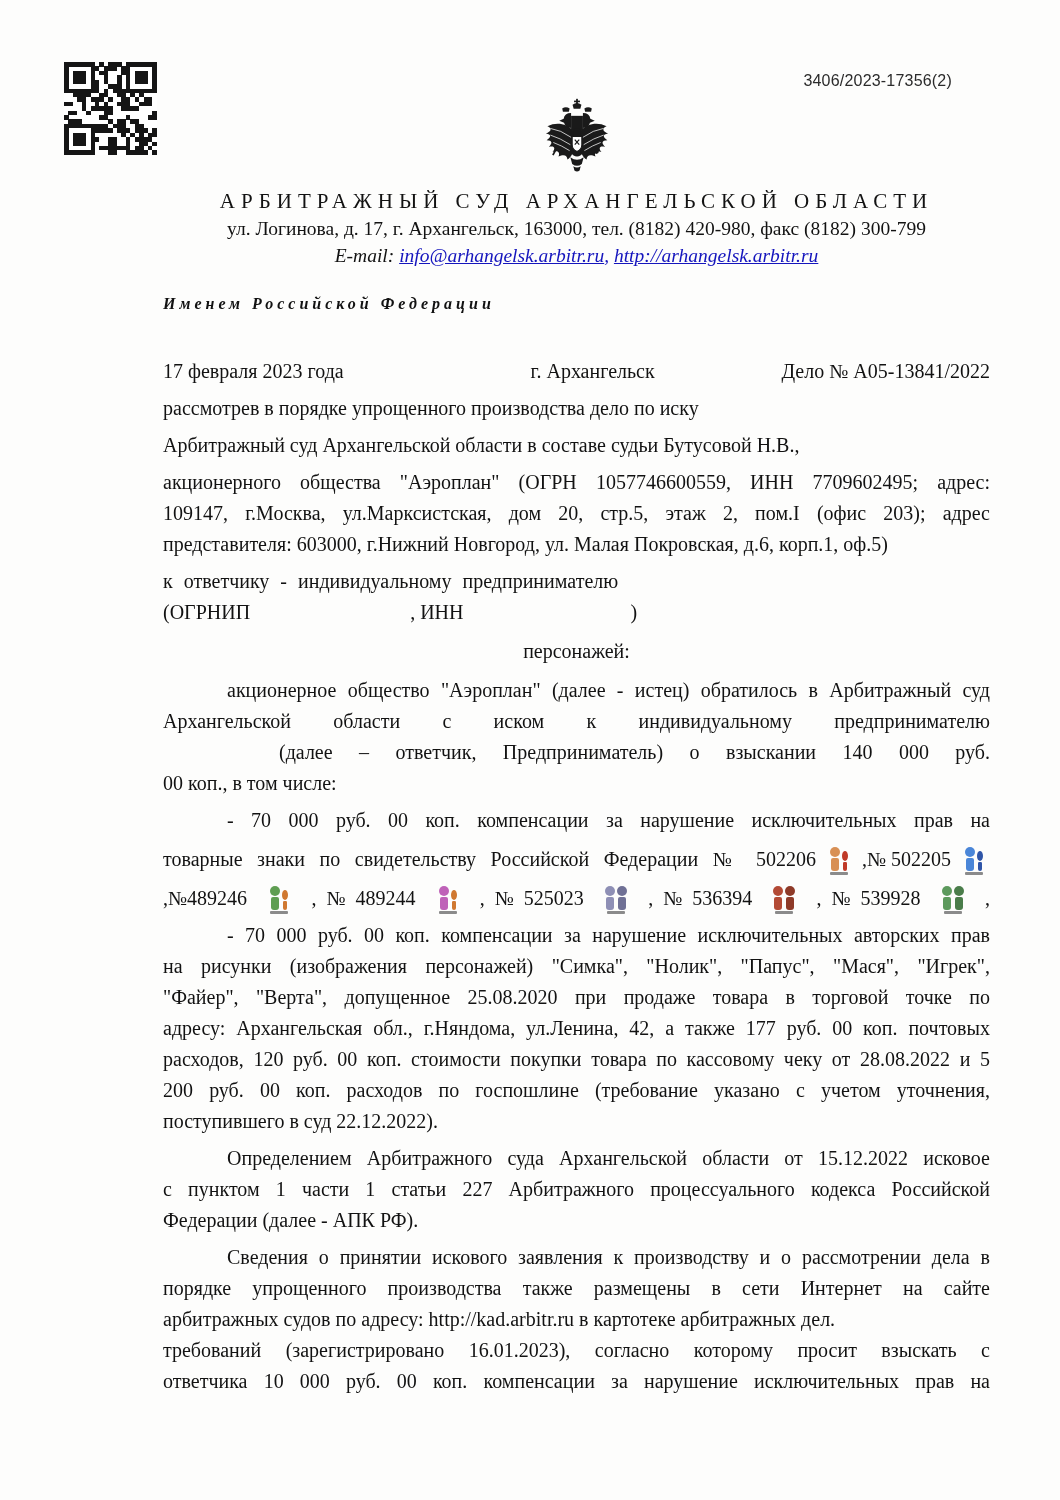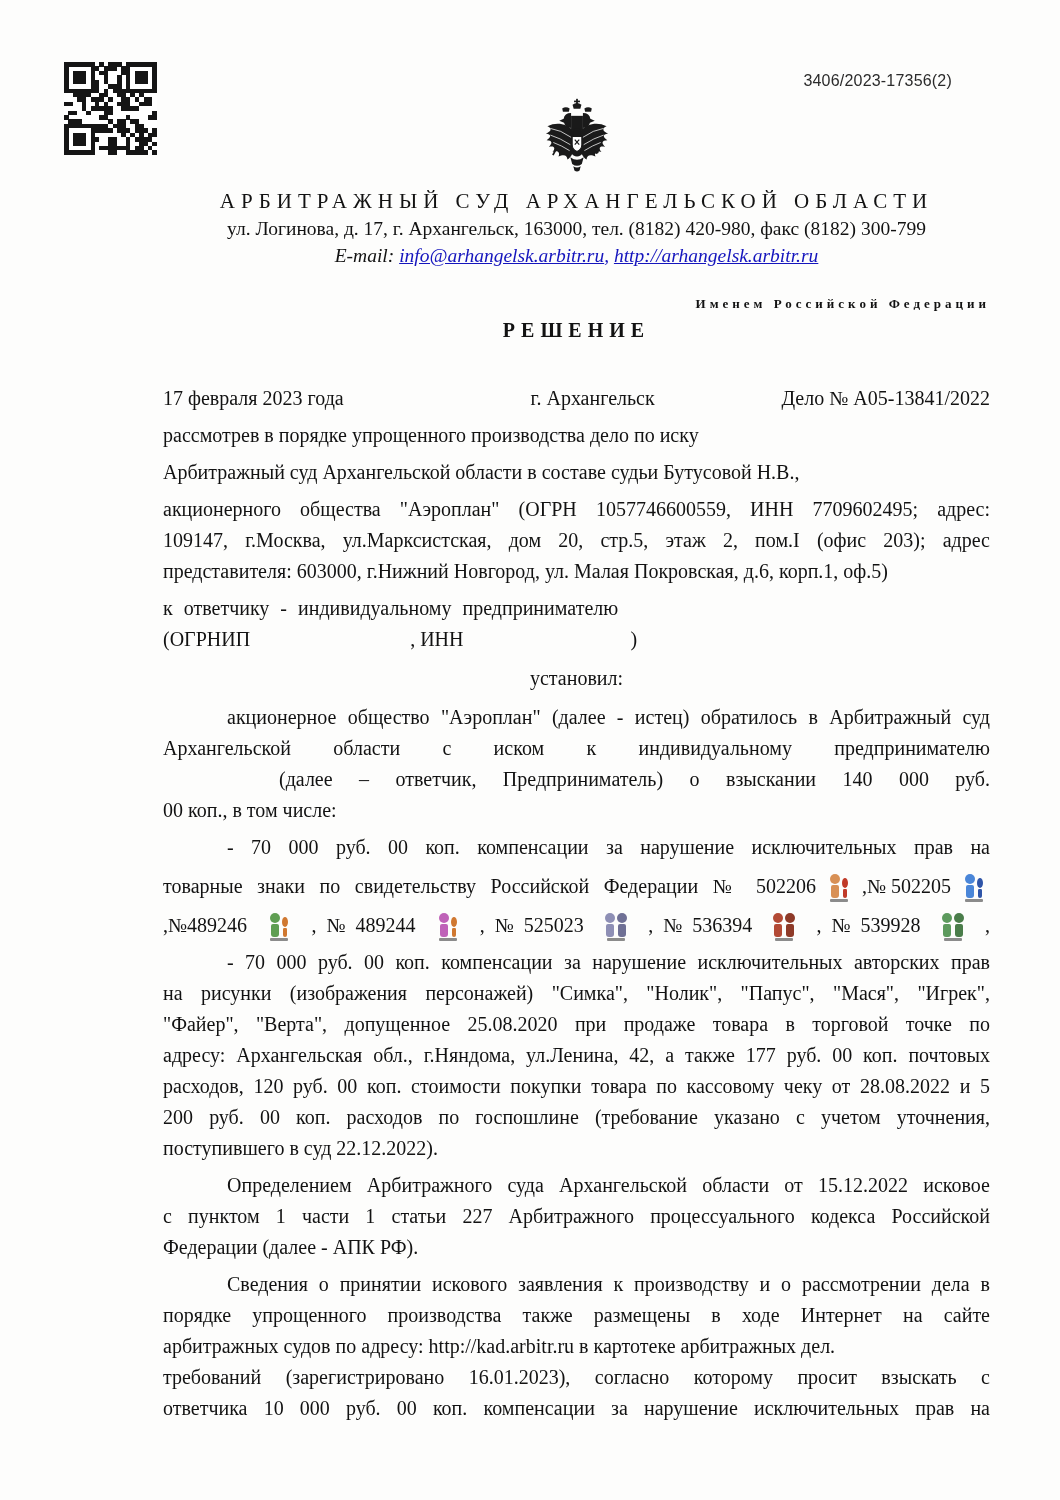--- a/index.html
+++ b/index.html
@@ -26,21 +26,21 @@
   }
   
   .emblem{display:block;margin:98px auto 4px;width:74px;height:86px;}
   
   .court-name{text-align:center;font-size:21px;letter-spacing:6px;line-height:27px;white-space:nowrap;}
   .court-addr{text-align:center;font-size:19.5px;line-height:27px;}
   .email-line{text-align:center;font-size:19.5px;line-height:27px;font-style:italic;}
   .email-line .lnk{color:var(--c,#1515bd);text-decoration:underline;cursor:pointer;}
   .email-line .comma{color:#1515bd;}
   .title-block{margin-top:22px;}
-  .title1{text-align:right;font-weight:bold;font-size:13px;letter-spacing:4px;line-height:26px;}
+  .title1{text-align:left;font-weight:bold;font-size:16px;letter-spacing:4px;line-height:26px;font-style:italic;}
   .title2{text-align:center;font-weight:bold;font-size:20px;letter-spacing:6px;line-height:27px;}
   
   .case-line{display:flex;justify-content:space-between;align-items:baseline;margin-top:39px;font-size:20px;line-height:32px;}
   .case-line .place{transform:translateX(30px);}
   
   .doc-body{font-size:20px;line-height:31px;}
   .line{min-height:31px;}
   .j{text-align:justify;text-align-last:justify;}
   .ind{text-indent:64px;}
   .ws6{word-spacing:6px;}
@@ -354,21 +354,20 @@
   <div class="court-name">АРБИТРАЖНЫЙ СУД АРХАНГЕЛЬСКОЙ ОБЛАСТИ</div>
   <div class="court-addr">ул. Логинова, д. 17, г. Архангельск, 163000, тел. (8182) 420-980, факс (8182) 300-799</div>
   <div class="email-line">
     <span>E-mail:</span>
     <a class="lnk" style="--c: #1515bd;">info@arhangelsk.arbitr.ru</a><span class="comma">,</span>
     <a class="lnk" style="--c: #1515bd;">http://arhangelsk.arbitr.ru</a>
   </div>
 
   <div class="title-block">
     <div class="title1">Именем Российской Федерации</div>
-    <div class="title2">РЕШЕНИЕ</div>
   </div>
 
   <div class="case-line doc-body">
     <span>17 февраля 2023 года</span>
     <span class="place">г. Архангельск</span>
     <span>Дело № А05-13841/2022</span>
   </div>
 
   <div class="doc-body">
 
@@ -376,21 +375,21 @@
     <div class="line mt6">Арбитражный суд Архангельской области в составе судьи Бутусовой Н.В.,</div>
 
     <div class="line j mt6">акционерного общества "Аэроплан" (ОГРН 1057746600559, ИНН 7709602495; адрес:</div>
     <div class="line j">109147, г.Москва, ул.Марксистская, дом 20, стр.5, этаж 2, пом.I (офис 203); адрес</div>
     <div class="line">представителя: 603000, г.Нижний Новгород, ул. Малая Покровская, д.6, корп.1, оф.5)</div>
 
     <div class="line ws6 mt6">к ответчику - индивидуальному предпринимателю</div>
     <div class="line"><span>(ОГРНИП</span><span class="rg rg1"></span><span>, ИНН</span><span class="rg rg2"></span><span>)</span></div>
 
 
-    <div class="line center mt8">установил:</div>
+    <div class="line center mt8">персонажей:</div>
 
     <div class="line j ind mt8">акционерное общество "Аэроплан" (далее - истец) обратилось в Арбитражный суд</div>
     <div class="line j">Архангельской области с иском к индивидуальному предпринимателю</div>
     <div class="line j gap-lead">(далее – ответчик, Предприниматель) о взыскании 140 000 руб.</div>
     <div class="line">00 коп., в том числе:</div>
 
     <div class="line j ind mt6">- 70 000 руб. 00 коп. компенсации за нарушение исключительных прав на</div>
 
     <div class="tm-line">
       <span class="grow">товарные знаки по свидетельству Российской Федерации № 502206</span>
@@ -461,20 +460,20 @@
     <div class="line j">адресу: Архангельская обл., г.Няндома, ул.Ленина, 42, а также 177 руб. 00 коп. почтовых</div>
     <div class="line j">расходов, 120 руб. 00 коп. стоимости покупки товара по кассовому чеку от 28.08.2022 и 5</div>
     <div class="line j">200 руб. 00 коп. расходов по госпошлине (требование указано с учетом уточнения,</div>
     <div class="line">поступившего в суд 22.12.2022).</div>
 
     <div class="line j ind mt6">Определением Арбитражного суда Архангельской области от 15.12.2022 исковое</div>
     <div class="line j">с пунктом 1 части 1 статьи 227 Арбитражного процессуального кодекса Российской</div>
     <div class="line">Федерации (далее - АПК РФ).</div>
 
     <div class="line j ind mt6">Сведения о принятии искового заявления к производству и о рассмотрении дела в</div>
-    <div class="line j">порядке упрощенного производства также размещены в ходе Интернет на сайте</div>
+    <div class="line j">порядке упрощенного производства также размещены в сети Интернет на сайте</div>
     <div class="line">арбитражных судов по адресу: http://kad.arbitr.ru в картотеке арбитражных дел.</div>
 
     <div class="line j">требований (зарегистрировано 16.01.2023), согласно которому просит взыскать с</div>
     <div class="line j">ответчика 10 000 руб. 00 коп. компенсации за нарушение исключительных прав на</div>
 
   </div>
 </div>
 
 </body></html>

